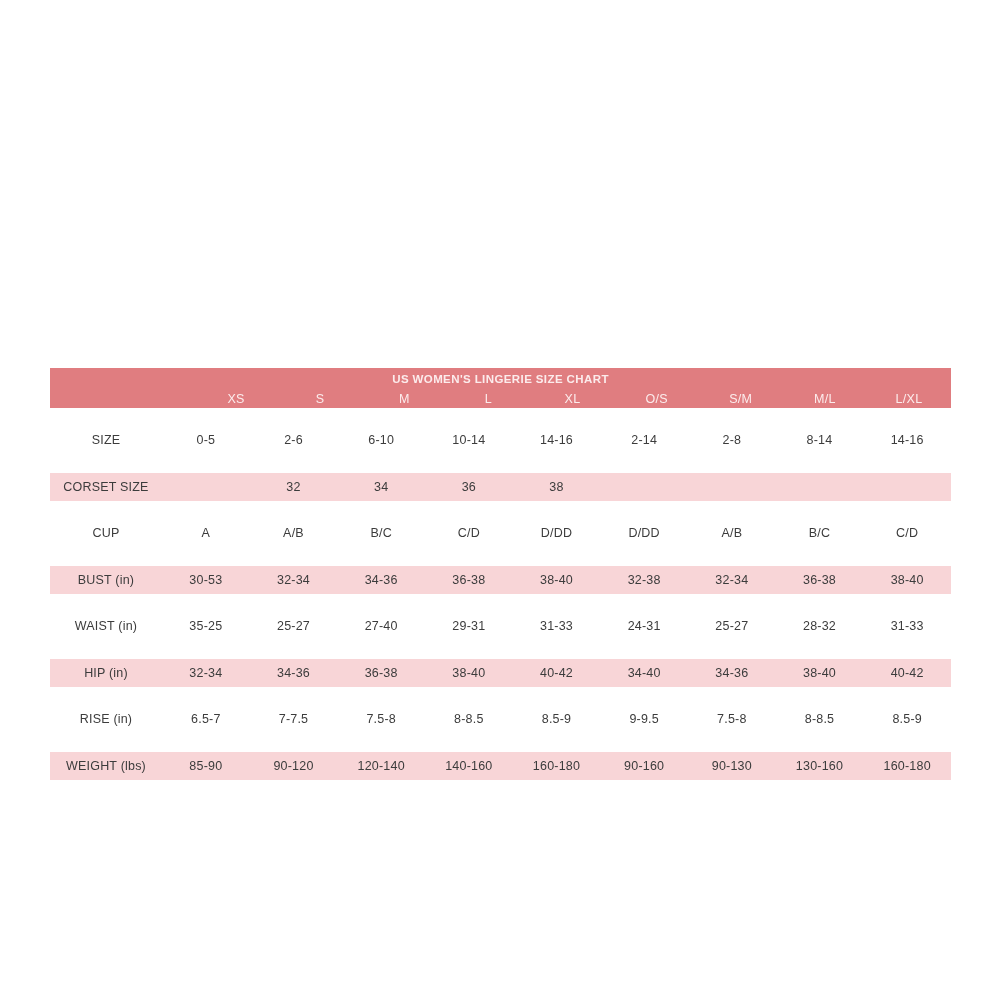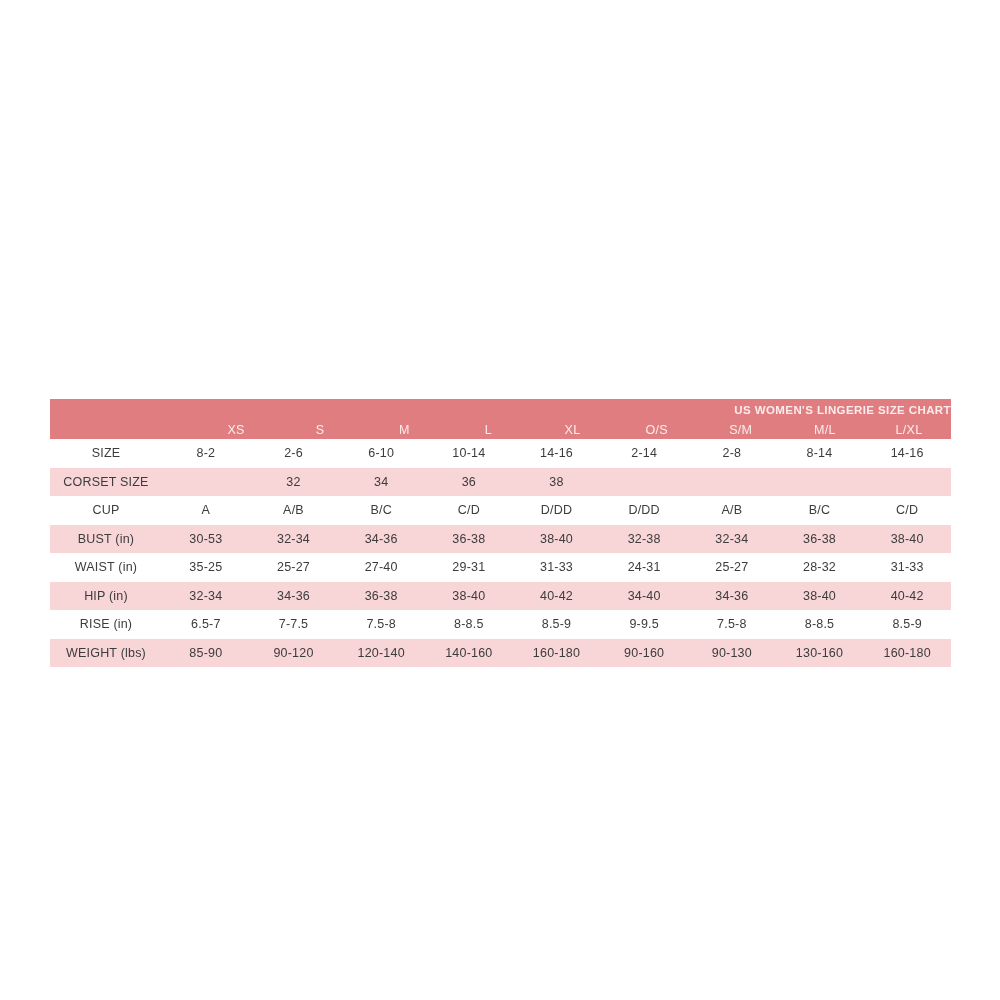--- a/index.html
+++ b/index.html
@@ -27,43 +27,43 @@
     --row-bg: #ffffff;
     --row-alt-bg: #f8d5d7;
     --body-text: #3c3c3c;
   }
   .chart-header {
     background: var(--header-bg);
   }
   .chart-title {
     height: 22px;
     line-height: 23px;
-    text-align: right;
+    text-align: center;
     color: var(--header-text);
     font-size: 11.5px;
     font-weight: 700;
     letter-spacing: 0.4px;
-    margin-top: 31px;
   }
   .col-headers {
     display: grid;
     grid-template-columns: 112px repeat(9, 1fr);
     height: 18px;
     margin-left: 32px;
   }
   .col-headers .cell {
     color: var(--header-text);
     font-size: 12.5px;
     font-weight: 400;
     letter-spacing: 0.3px;
   }
   .trow {
     display: grid;
     grid-template-columns: 112px repeat(9, 1fr);
     height: 28.5px;
+    margin-top: 18px;
   }
   .trow.plain { background: var(--row-bg); }
   .trow.alt   { background: var(--row-alt-bg); }
   .cell {
     display: flex;
     align-items: center;
     justify-content: center;
     color: var(--body-text);
     font-size: 12.5px;
     letter-spacing: 0.2px;
@@ -91,21 +91,21 @@
           <div class="cell">XL</div>
           <div class="cell">O/S</div>
           <div class="cell">S/M</div>
           <div class="cell">M/L</div>
           <div class="cell">L/XL</div>
         </div>
     </div>
     <div id="table-body">
         <div class="trow plain">
           <div class="cell label-col">SIZE</div>
-          <div class="cell">8-2</div>
+          <div class="cell">0-5</div>
           <div class="cell">2-6</div>
           <div class="cell">6-10</div>
           <div class="cell">10-14</div>
           <div class="cell">14-16</div>
           <div class="cell">2-14</div>
           <div class="cell">2-8</div>
           <div class="cell">8-14</div>
           <div class="cell">14-16</div>
         </div>
         <div class="trow alt">

